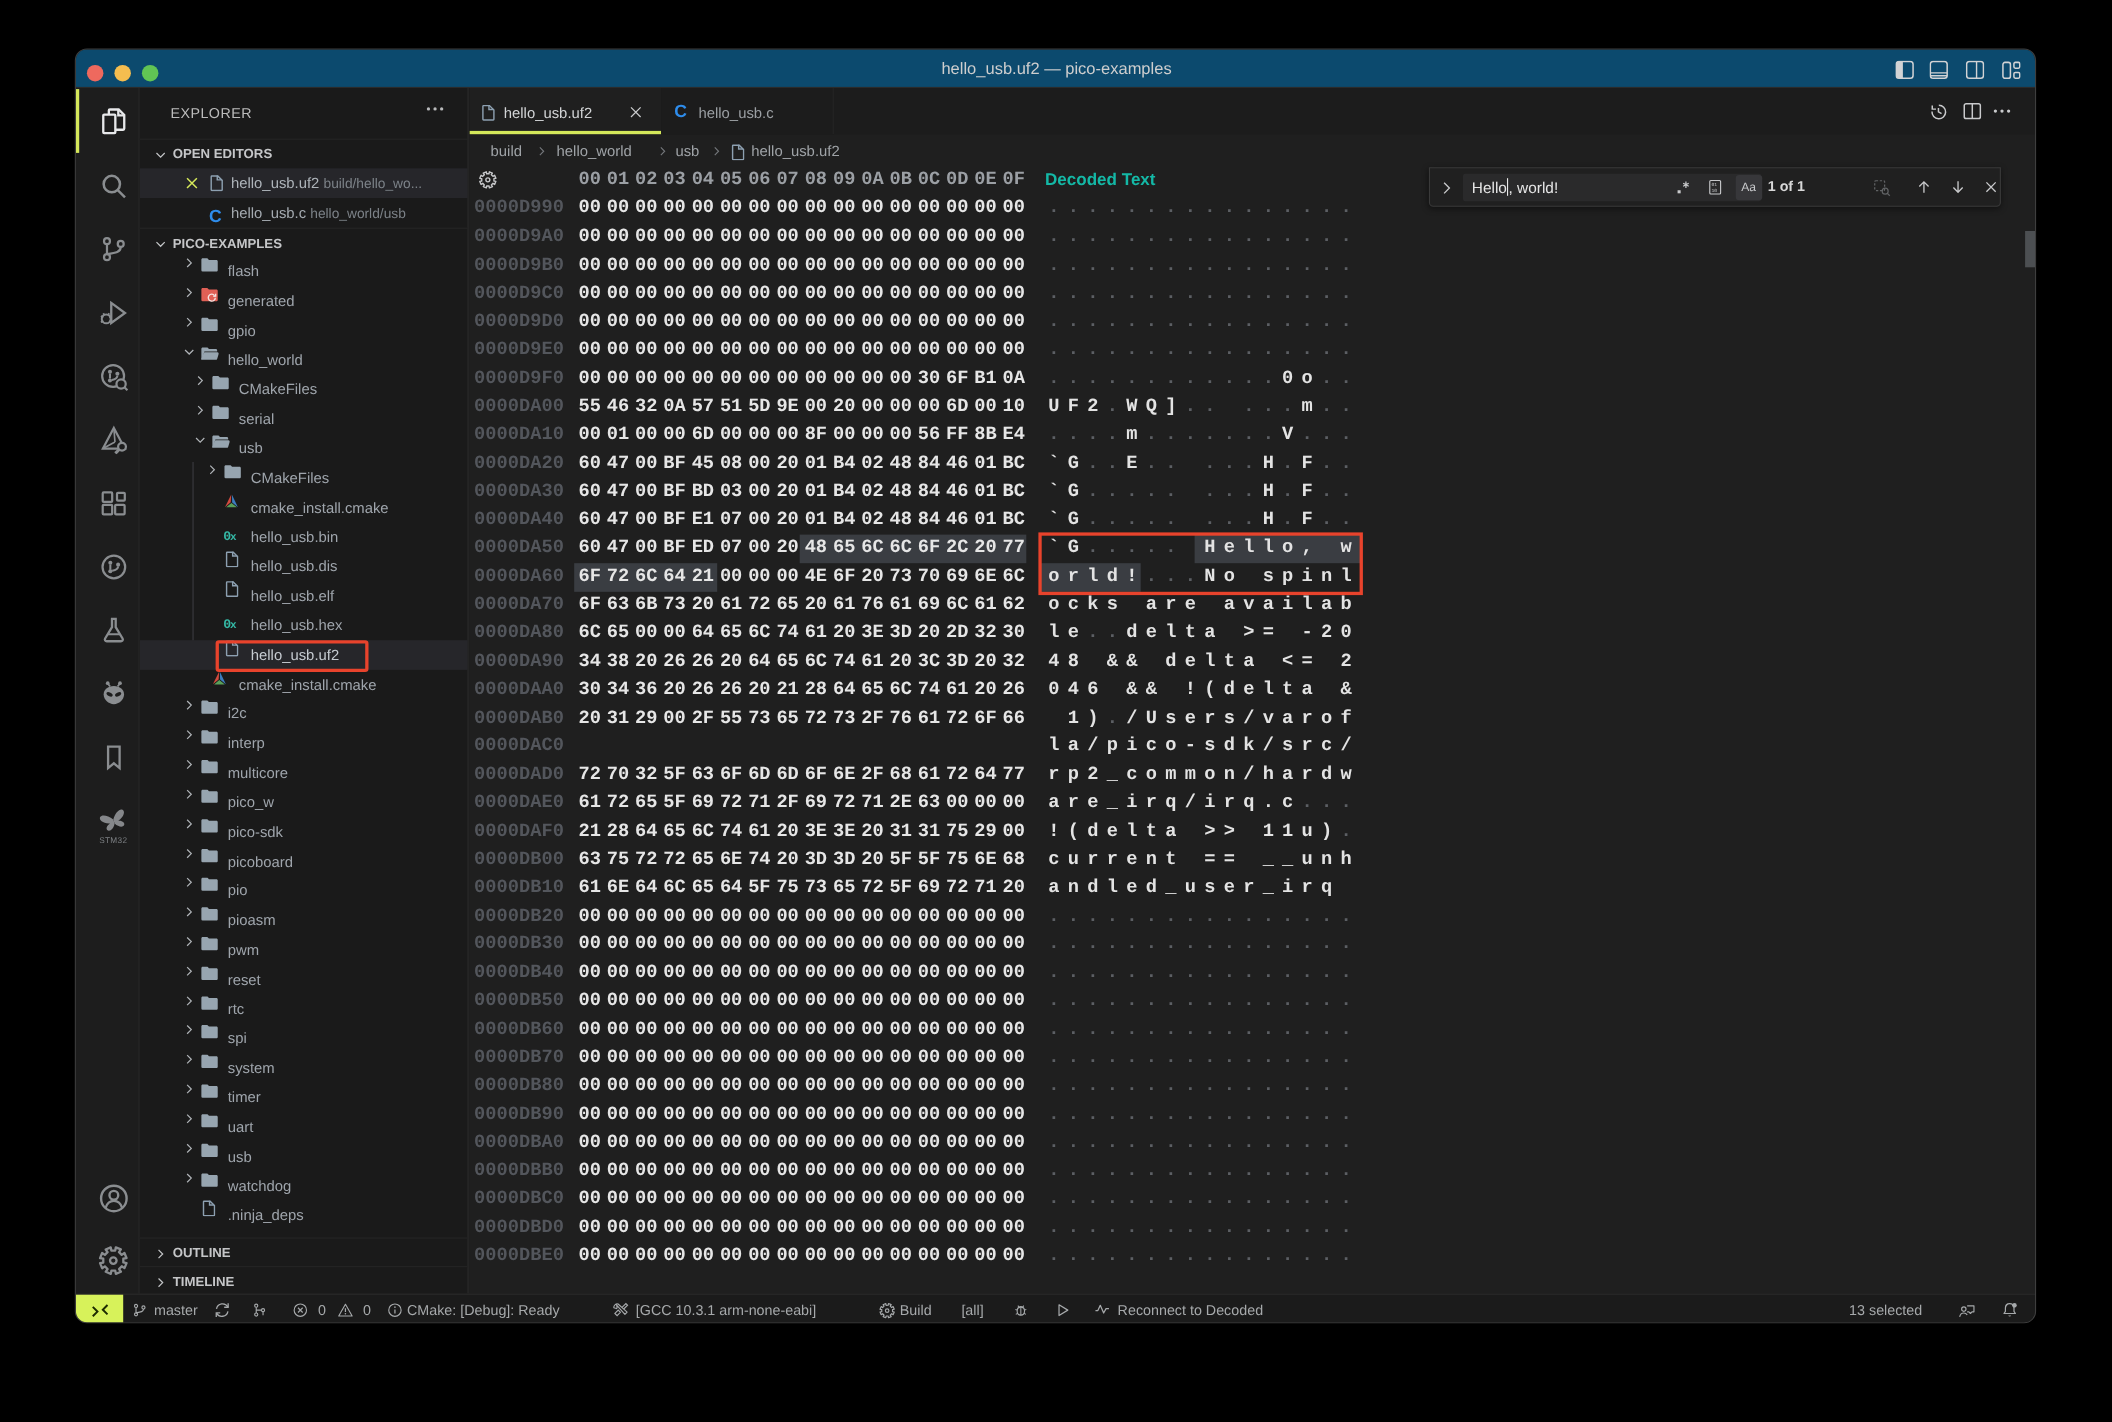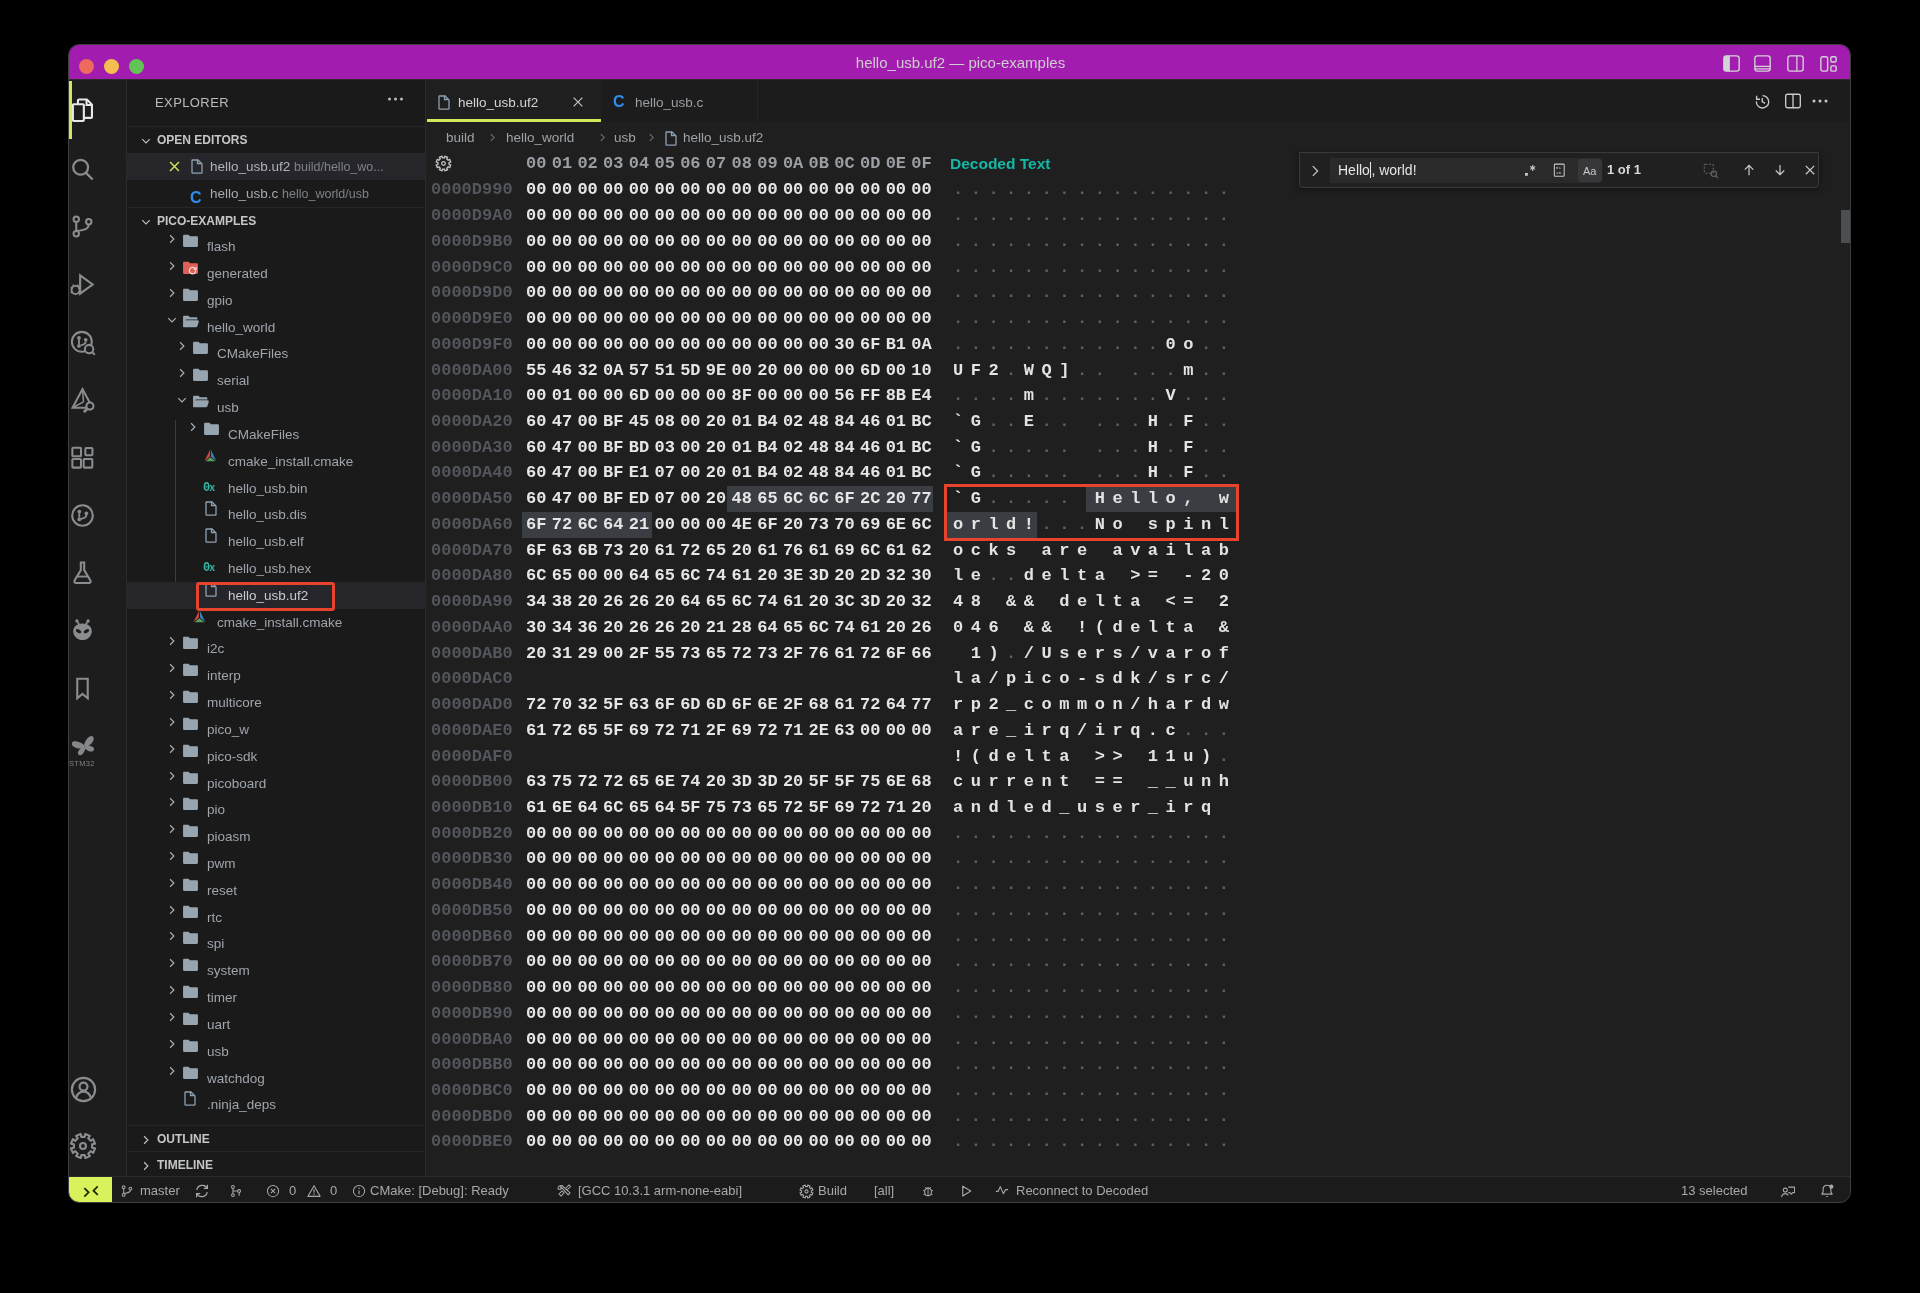--- a/index.html
+++ b/index.html
@@ -2,28 +2,28 @@
 <html><head><meta charset="utf-8"><style>
 *{margin:0;padding:0;box-sizing:border-box}
 html,body{width:1920px;height:1293px;background:#000;overflow:hidden}
 body{font-family:"Liberation Sans",sans-serif;position:relative}
 .abs{position:absolute}
 span.abs>svg{display:block}
 .ai svg{display:inline-block;vertical-align:top}
 .win{position:absolute;left:68px;top:44px;width:1783px;height:1159px;background:#1f1f1f;
  border:1px solid #3e3e3e;border-radius:11px;overflow:hidden}
 
-.titlebar{position:absolute;left:0;top:0;width:1783px;height:35px;background:#a21caf;border-bottom:1px solid #2b2b2b}
+.titlebar{position:absolute;left:0;top:0;width:1783px;height:35px;background:#0c4a6e;border-bottom:1px solid #2b2b2b}
 .tl{position:absolute;top:13.5px;width:15px;height:15px;border-radius:50%}
 .title{position:absolute;left:0;top:0;width:1783px;height:35px;line-height:35px;text-align:center;
  color:#cecece;font-size:15px;font-weight:500}
 .tbi{position:absolute;top:10px;width:17px;height:17px}
 
 .actbar{position:absolute;left:0;top:35px;width:58px;height:1096px;background:#1d1d1d;border-right:1px solid #2b2b2b}
-.ai{position:absolute;left:0;width:68px;text-align:left}
+.ai{position:absolute;left:0;width:68px;text-align:center}
 
 .sidebar{position:absolute;left:58px;top:35px;width:299px;height:1096px;background:#1a1a1a;border-right:1px solid #2b2b2b;overflow:hidden}
 .sbx{position:absolute;left:0;width:299px}
 .sechead{height:27px;line-height:27px;font-size:12px;font-weight:700;color:#c5c6c8;border-top:1px solid #252525}
 .trow{position:absolute;left:0;width:299px;height:27px;line-height:27px}
 .trow.sel{background:#26262a}
 .tch,.tic{position:absolute;top:0;height:27px;display:flex;align-items:flex-start}
 .tlb{position:absolute;top:0;height:27px;font-size:13.5px;color:#9fa5ac;white-space:nowrap}
 .trow.sel .tlb{color:#c6cbd1}
 .dim{color:#7c8288;font-size:12.5px}
@@ -809,20 +809,21 @@
         <span class="hx"><b>72</b><b>70</b><b>32</b><b>5F</b><b>63</b><b>6F</b><b>6D</b><b>6D</b><b>6F</b><b>6E</b><b>2F</b><b>68</b><b>61</b><b>72</b><b>64</b><b>77</b></span>
         <span class="dc"><i>r</i><i>p</i><i>2</i><i>_</i><i>c</i><i>o</i><i>m</i><i>m</i><i>o</i><i>n</i><i>/</i><i>h</i><i>a</i><i>r</i><i>d</i><i>w</i></span>
       </div>
 <div class="hr" style="top:637.7px">
         <span class="ad">0000DAE0</span>
         <span class="hx"><b>61</b><b>72</b><b>65</b><b>5F</b><b>69</b><b>72</b><b>71</b><b>2F</b><b>69</b><b>72</b><b>71</b><b>2E</b><b>63</b><b>00</b><b>00</b><b>00</b></span>
         <span class="dc"><i>a</i><i>r</i><i>e</i><i>_</i><i>i</i><i>r</i><i>q</i><i>/</i><i>i</i><i>r</i><i>q</i><i>.</i><i>c</i><i class="d">.</i><i class="d">.</i><i class="d">.</i></span>
       </div>
 <div class="hr" style="top:663.5px">
         <span class="ad">0000DAF0</span>
+        <span class="hx"><b>21</b><b>28</b><b>64</b><b>65</b><b>6C</b><b>74</b><b>61</b><b>20</b><b>3E</b><b>3E</b><b>20</b><b>31</b><b>31</b><b>75</b><b>29</b><b>00</b></span>
         <span class="dc"><i>!</i><i>(</i><i>d</i><i>e</i><i>l</i><i>t</i><i>a</i><i></i><i>&gt;</i><i>&gt;</i><i></i><i>1</i><i>1</i><i>u</i><i>)</i><i class="d">.</i></span>
       </div>
 <div class="hr" style="top:689.2px">
         <span class="ad">0000DB00</span>
         <span class="hx"><b>63</b><b>75</b><b>72</b><b>72</b><b>65</b><b>6E</b><b>74</b><b>20</b><b>3D</b><b>3D</b><b>20</b><b>5F</b><b>5F</b><b>75</b><b>6E</b><b>68</b></span>
         <span class="dc"><i>c</i><i>u</i><i>r</i><i>r</i><i>e</i><i>n</i><i>t</i><i></i><i>=</i><i>=</i><i></i><i>_</i><i>_</i><i>u</i><i>n</i><i>h</i></span>
       </div>
 <div class="hr" style="top:714.9px">
         <span class="ad">0000DB10</span>
         <span class="hx"><b>61</b><b>6E</b><b>64</b><b>6C</b><b>65</b><b>64</b><b>5F</b><b>75</b><b>73</b><b>65</b><b>72</b><b>5F</b><b>69</b><b>72</b><b>71</b><b>20</b></span>

